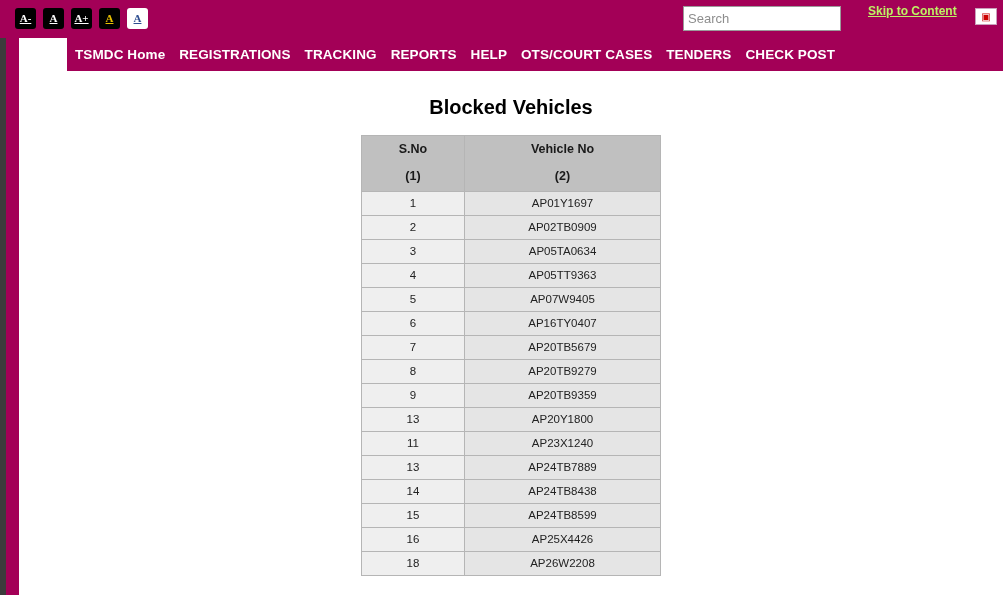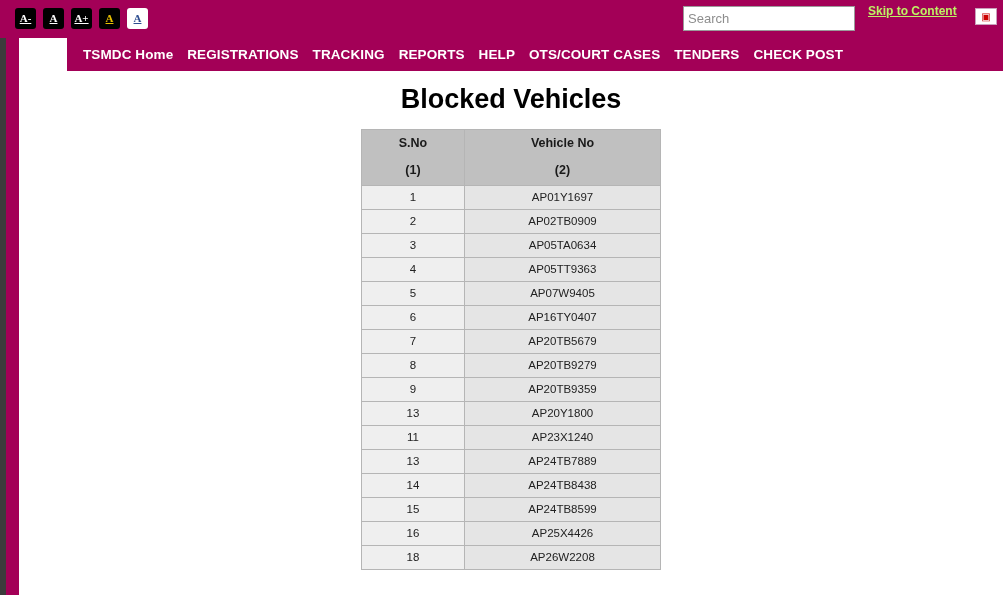--- a/index.html
+++ b/index.html
@@ -69,21 +69,21 @@
   }
   .a11y-btn.contrast { color: #e8c000; }
   .a11y-btn.invert {
     background: #ffffff;
     color: #2d4d8f;
   }
 
   .search-box {
     position: absolute;
     left: 683px; top: 6px;
-    width: 172px; height: 25px;
+    width: 158px; height: 25px;
     background: #ffffff;
     border: 1px solid #9b9b9b;
     box-sizing: border-box;
     padding: 0 4px;
     font-family: "Liberation Sans", sans-serif;
     font-size: 13px;
     color: #404040;
   }
   .search-box::placeholder { color: #8d8d8d; }
 
@@ -122,21 +122,21 @@
     width: 48px; height: 33px;
     background: #ffffff;
   }
   .nav-bar {
     position: absolute;
     left: 67px; top: 38px;
     width: 936px; height: 33px;
     background: #a30057;
     display: flex;
     align-items: center;
-    padding-left: 16px;
+    padding-left: 8px;
     box-sizing: border-box;
   }
   .nav-item {
     color: #ffffff;
     font-size: 13.5px;
     font-weight: bold;
     white-space: nowrap;
     margin-right: 14px;
     cursor: pointer;
     letter-spacing: 0.1px;
@@ -146,24 +146,24 @@
   .content {
     position: absolute;
     left: 19px; top: 71px;
     width: 984px; height: 524px;
     background: #ffffff;
     overflow: hidden;
   }
 
   .page-title {
     text-align: center;
-    font-size: 27px;
+    font-size: 20px;
     font-weight: bold;
     color: #000000;
-    margin: 4px;
+    margin: 16px;
     padding-top: 9px;
     font-family: "Liberation Sans", sans-serif;
   }
 
   
   .table-wrap {
     width: 300px;
     margin: 14px auto 0 auto;
   }
   table.vehicles {

